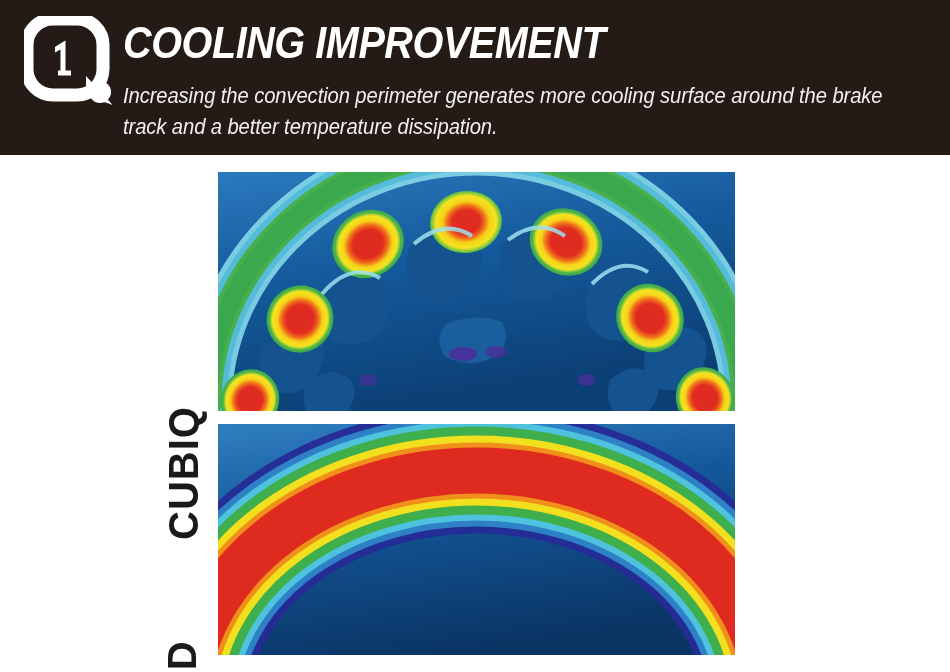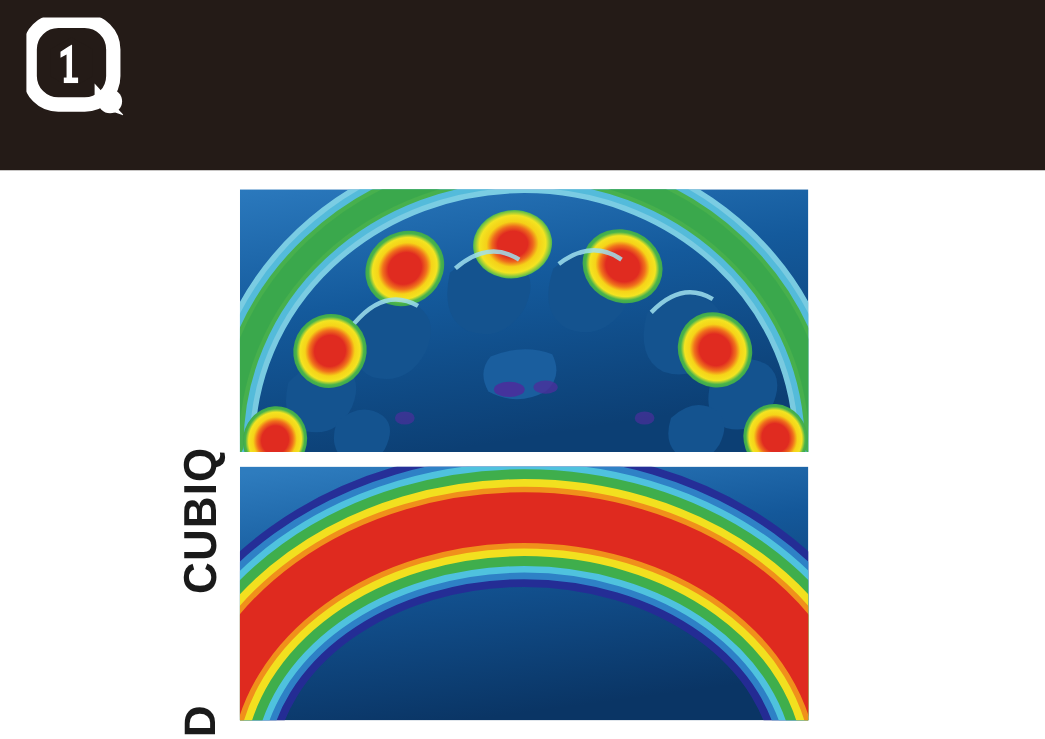--- a/index.html
+++ b/index.html
@@ -132,20 +132,24 @@
 
       <polygon points="41,18 60,28.5 60,53.5 41,64 22,53.5 22,28.5" fill="#241b17"></polygon>
 
       <g>
         <path d="M41.5 24.5 L41.5 57.5 L36.5 57.5 L36.5 33.5 L31 36.5 L31 31 L38 26.5 Z" fill="#ffffff"></path>
         <rect x="34" y="54.5" width="13" height="5" fill="#ffffff"></rect>
       </g>
     </svg>
   </div>
 
+  <div id="header-text-block">
+    <div id="page-title">COOLING IMPROVEMENT</div>
+    <div id="page-subtitle">Increasing the convection perimeter generates more cooling surface around the brake track and a better temperature dissipation.</div>
+  </div>
 
 </div>
 
 <div id="content-area">
 
   <div class="side-label" id="label-cubiq">CUBIQ</div>
 
   <div class="side-label" id="label-round">ROUND</div>
 
   <div class="thermal-panel" id="panel-cubiq">

